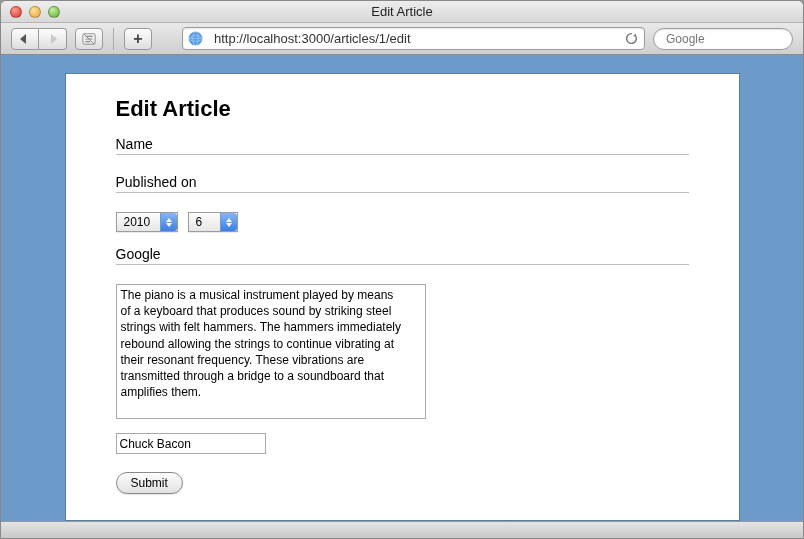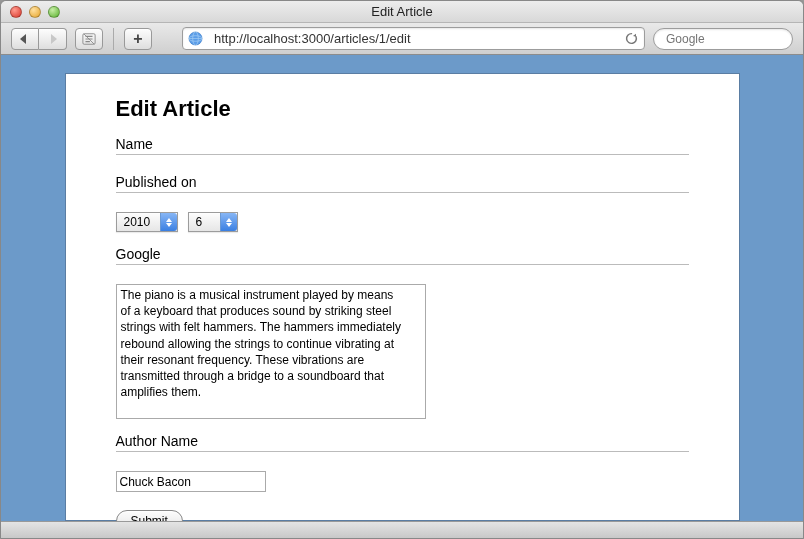--- a/index.html
+++ b/index.html
@@ -347,21 +347,20 @@
         <div class="label">Google</div>
         <div class="ta-wrap">
           <textarea class="content-ta" style="">The piano is a musical instrument played by means of a keyboard that produces sound by striking steel strings with felt hammers. The hammers immediately rebound allowing the strings to continue vibrating at their resonant frequency. These vibrations are transmitted through a bridge to a soundboard that amplifies them.
 
 * item
 * item 2</textarea>
         </div>
       </div>
 
       <div class="field">
-        <div class="label">Author Name</div>
         <input type="text" class="txt author-input" value="Chuck Bacon" style="">
       </div>
 
       <div class="field" style="margin-top:18px">
         <button class="submit-btn">Submit</button>
       </div>
     </div>
   </div>
 
   <div class="statusbar"></div>

